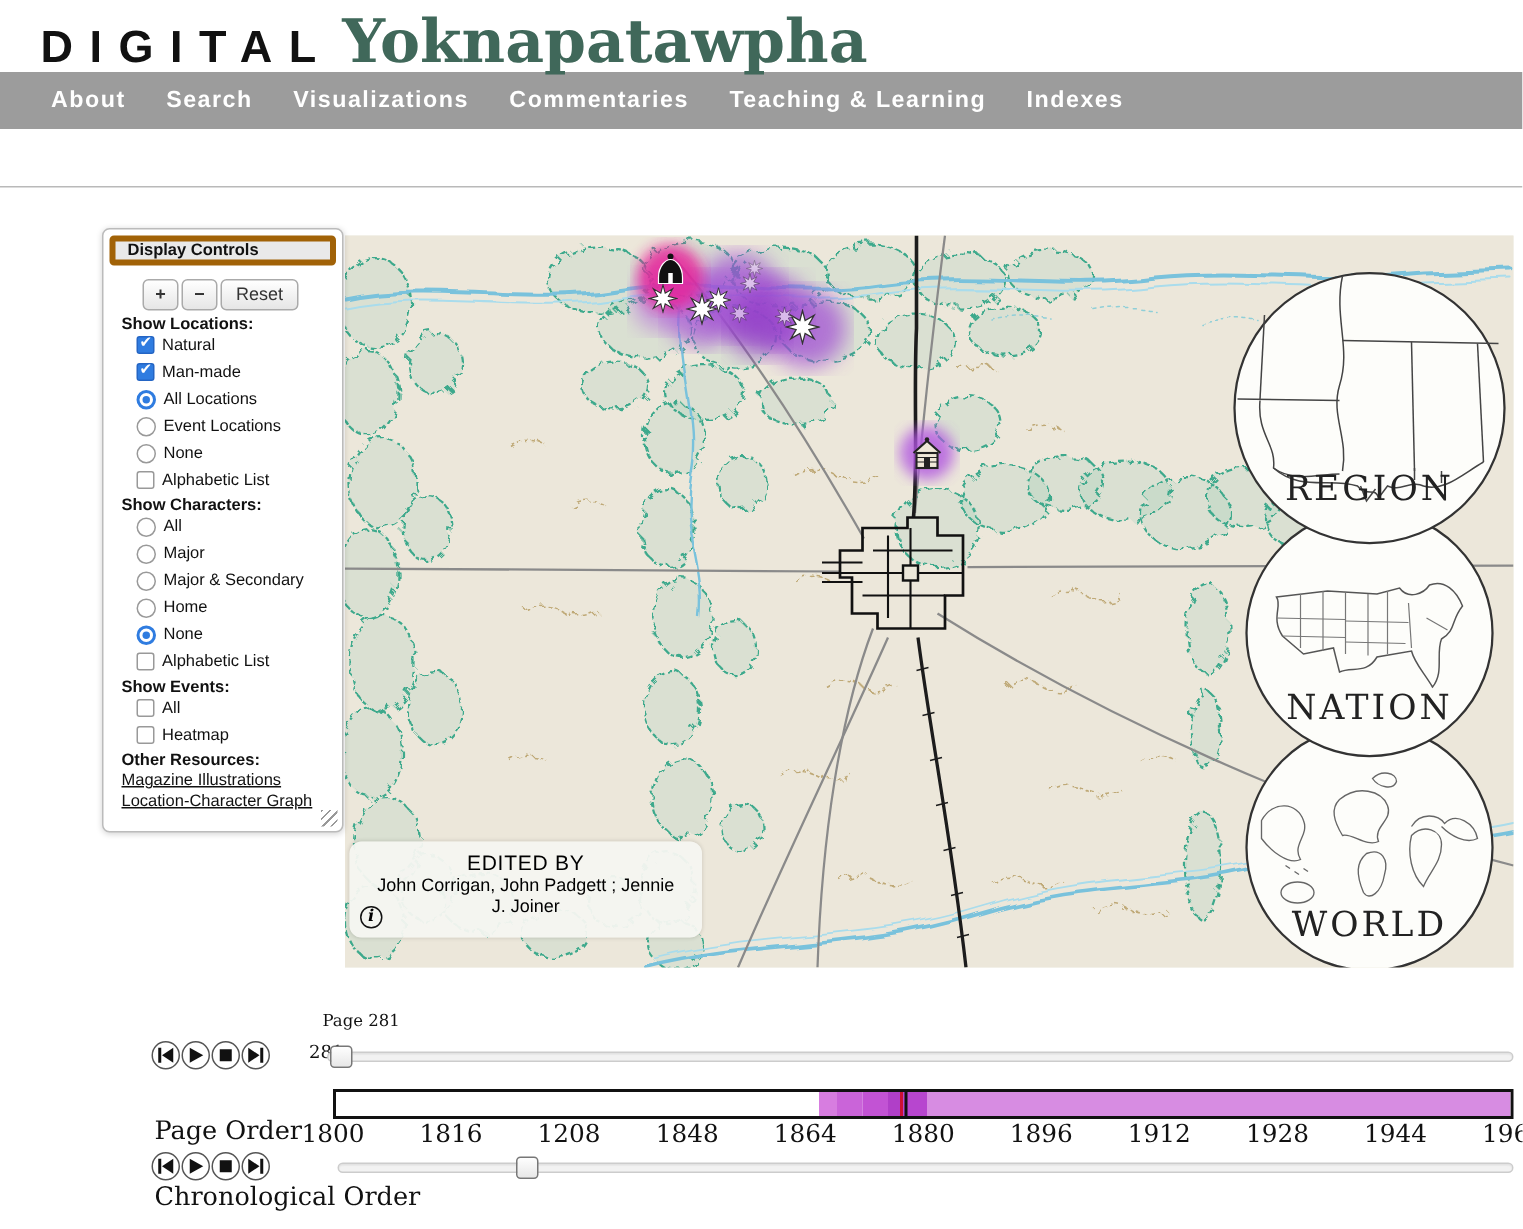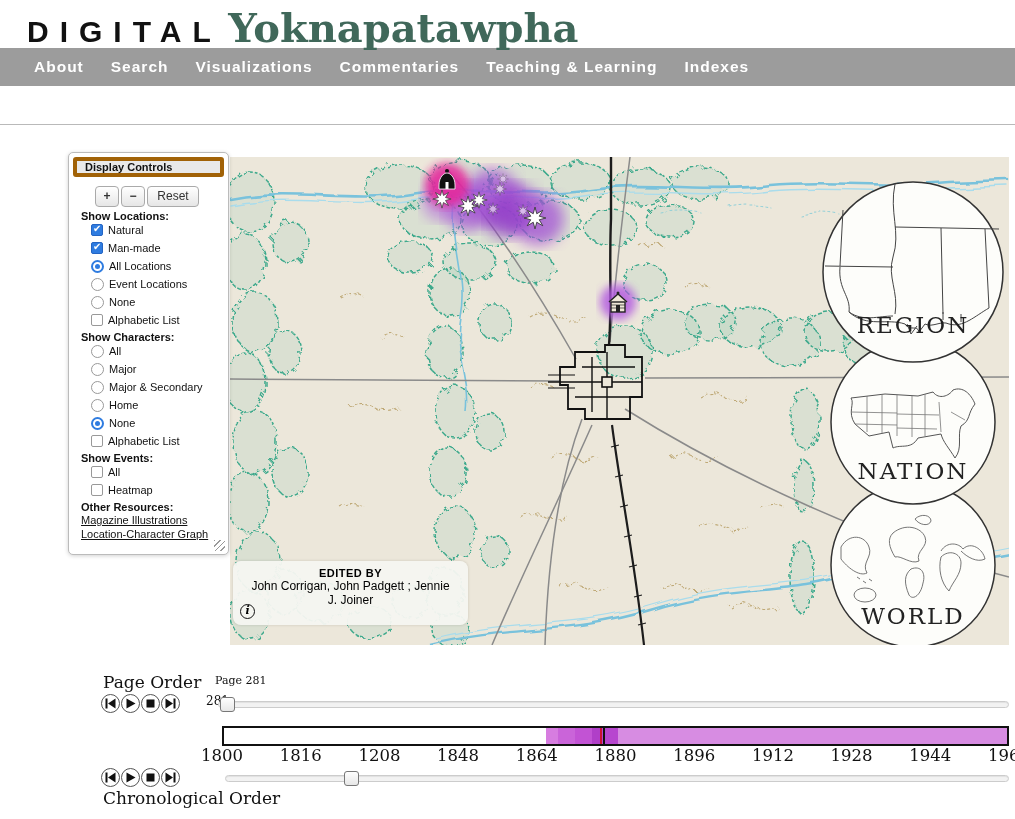--- a/index.html
+++ b/index.html
@@ -48,32 +48,32 @@
     cursor:pointer; }
   #resize-handle { position:absolute; right:3px; bottom:3px; width:11px; height:11px;
     background:repeating-linear-gradient(135deg,#999 0 1px,transparent 1px 4px); cursor:nwse-resize; }
 
   
   #map { left:230px; top:157px; width:779px; height:488px; background:#ece7da; cursor:grab; }
   #info-box { left:233px; top:561px; width:235px; height:64px; background:rgba(246,245,241,.95);
     border-radius:8px; box-shadow:0 0 3px rgba(0,0,0,.15); text-align:center; z-index:4;
     padding-top:5px; }
   #info-box .ttl { font-size:14px; font-weight:bold; font-style:italic; color:#111; }
-  #info-box .sub { font-size:11px; font-weight:bold; letter-spacing:.5px; margin-top:1px; }
+  #info-box .sub { font-size:14px; font-weight:normal; letter-spacing:.5px; margin-top:1px; }
   #info-box .eds { font-size:12px; margin-top:1px; line-height:1.15; padding:0 14px; }
   #info-icon { position:absolute; left:7px; bottom:6px; width:15px; height:15px;
     border:1.5px solid #111; border-radius:50%; font-family:"DejaVu Serif",serif;
     font-style:italic; font-weight:bold; font-size:11px; line-height:12px; text-align:center;
     cursor:pointer; }
 
   
   .serif { font-family:"DejaVu Serif","Liberation Serif",serif; }
   #page-label   { left:215px; top:674px; font-size:11px; color:#111; }
   #page-num     { left:206px; top:694px; font-size:12px; color:#111; }
-  #page-order-label { left:103px; top:672px; font-size:17px; color:#111; }
+  #page-order-label { left:103px; top:744px; font-size:17px; color:#111; }
   #chrono-label { left:103px; top:788px; font-size:17px; color:#111; }
   .player { display:flex; gap:1px; }
   #player1 { left:101px; top:694px; }
   #player2 { left:101px; top:768px; }
   .mbtn { width:19px; height:19px; border:1.6px solid #555; border-radius:50%; background:#fff;
     display:flex; align-items:center; justify-content:center; cursor:pointer; }
   .track { position:absolute; height:7px; background:#f2f2f2; border:1px solid #ccc;
     border-radius:4px; box-shadow:inset 0 1px 1px rgba(0,0,0,.07); cursor:pointer; }
   #page-track   { left:218px; top:701px; width:791px; }
   #chrono-track { left:225px; top:775px; width:784px; }

